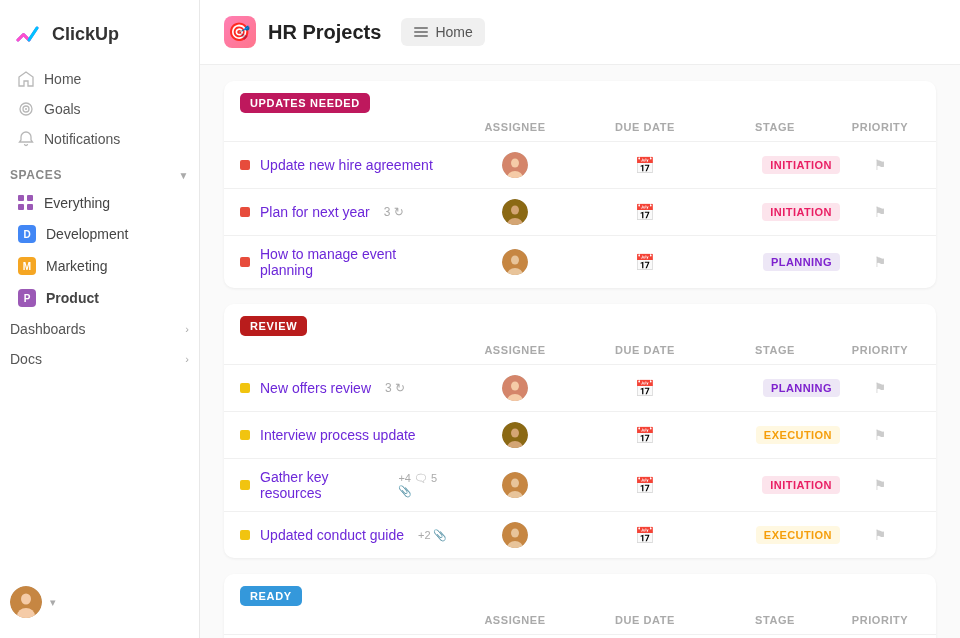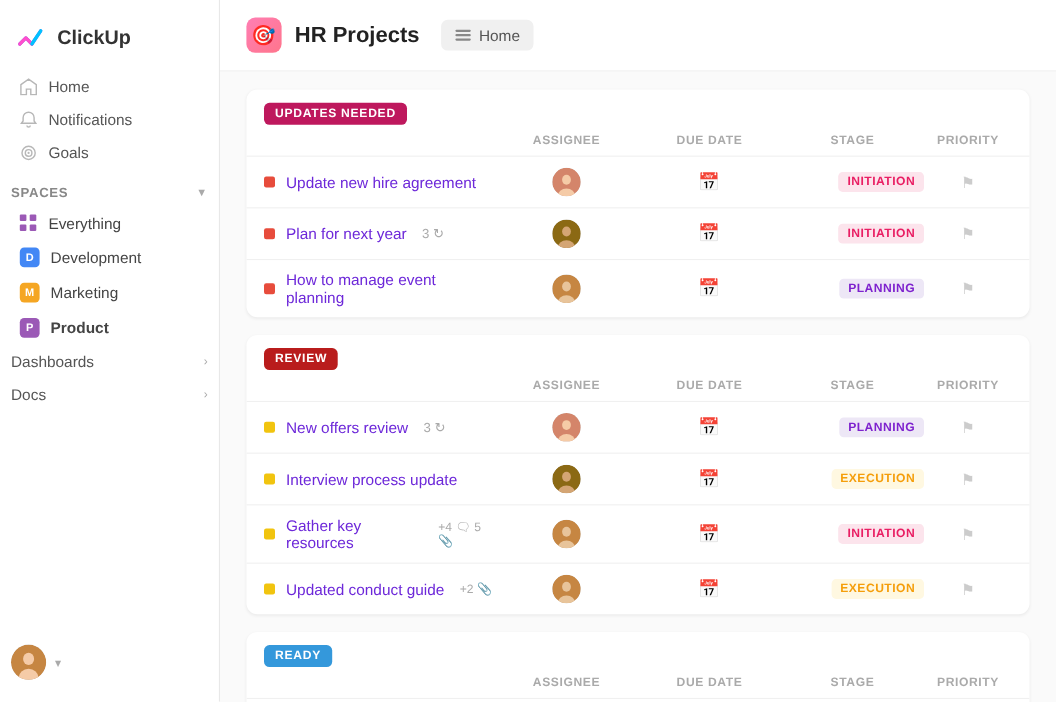--- a/index.html
+++ b/index.html
@@ -80,32 +80,32 @@
 
   <div class="sidebar-nav">
     <div class="sidebar-nav-item">
       <svg class="nav-icon" viewBox="0 0 16 16" fill="none">
         <path d="M1 6l7-5 7 5v9H10v-5H6v5H1V6z" stroke="#888" stroke-width="1.3" fill="none"></path>
       </svg>
       <span>Home</span>
     </div>
     <div class="sidebar-nav-item">
       <svg class="nav-icon" viewBox="0 0 16 16" fill="none">
-        <path d="M8 1a5 5 0 015 5v3l1.5 2H1.5L3 9V6a5 5 0 015-5z" stroke="#888" stroke-width="1.3" fill="none"></path>
-        <path d="M6.5 13a1.5 1.5 0 003 0" stroke="#888" stroke-width="1.3"></path>
-      </svg>
-      <span>Notifications</span>
-    </div>
-    <div class="sidebar-nav-item">
-      <svg class="nav-icon" viewBox="0 0 16 16" fill="none">
         <circle cx="8" cy="8" r="6" stroke="#888" stroke-width="1.3"></circle>
         <circle cx="8" cy="8" r="3" stroke="#888" stroke-width="1.3"></circle>
         <circle cx="8" cy="8" r="1" fill="#888"></circle>
       </svg>
       <span>Goals</span>
+    </div>
+    <div class="sidebar-nav-item">
+      <svg class="nav-icon" viewBox="0 0 16 16" fill="none">
+        <path d="M8 1a5 5 0 015 5v3l1.5 2H1.5L3 9V6a5 5 0 015-5z" stroke="#888" stroke-width="1.3" fill="none"></path>
+        <path d="M6.5 13a1.5 1.5 0 003 0" stroke="#888" stroke-width="1.3"></path>
+      </svg>
+      <span>Notifications</span>
     </div>
   </div>
 
   <div class="sidebar-section-header">
     <span>Spaces</span>
     <span class="chevron">▼</span>
   </div>
 
   <div class="sidebar-nav">
 

